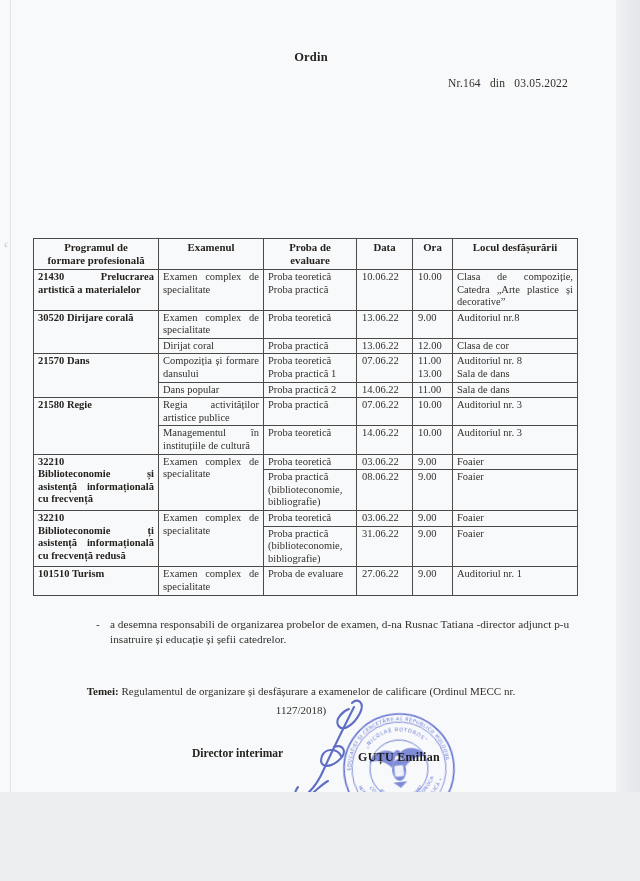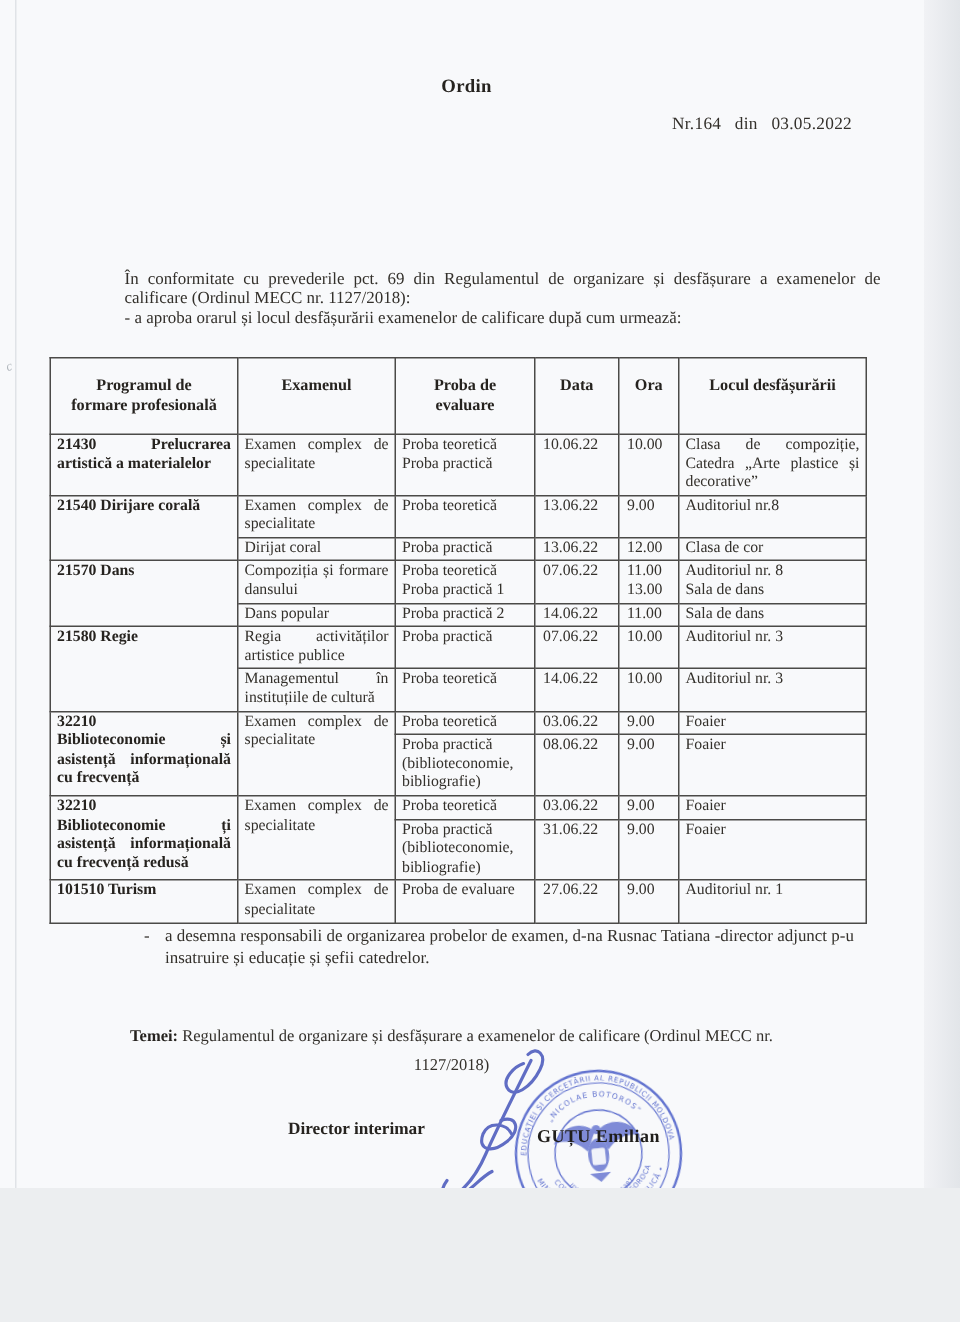--- a/index.html
+++ b/index.html
@@ -8,21 +8,21 @@
   .abs{position:absolute;}
   .pre{white-space:pre-line;}
   .doc-title{left:0;top:50px;width:622px;text-align:center;font-weight:bold;font-size:12.5px;letter-spacing:.2px;color:#26231f;}
   .doc-number{left:448px;top:77px;font-size:11.5px;word-spacing:6px;letter-spacing:.2px;}
   .subject{left:83px;top:121px;font-size:11.5px;line-height:15px;}
   .intro{left:83px;top:180px;width:504px;font-size:11.3px;line-height:13px;text-align:justify;}
   
   .sched{left:33px;top:238px;}
   table{border-collapse:collapse;table-layout:fixed;width:544px;font-size:10.5px;line-height:1.2;}
   th,td{border:1px solid #4b4a48;vertical-align:top;padding:1px 4px;}
-  th{font-size:10.8px;font-weight:bold;text-align:center;padding:12px 2px;color:#26231f;white-space:pre-line;margin-top:28px;}
+  th{font-size:10.8px;font-weight:bold;text-align:center;padding:2px 2px;color:#26231f;white-space:pre-line;margin-top:28px;}
   td{white-space:pre-line;}
   td.program{font-weight:bold;text-align:justify;color:#26231f;}
   td.exam{text-align:justify;}
   td.loc{text-align:justify;}
   td.data{padding-left:5px;}
   td.ora{padding-left:5px;}
   
   .decision{left:96px;top:617px;width:490px;display:flex;font-size:11.3px;line-height:15px;}
   .decision .dash{width:14px;flex:none;}
   .temei{left:85px;top:663px;width:432px;text-align:center;font-size:11px;line-height:19px;}
@@ -41,22 +41,20 @@
 </style>
 </head>
 <body>
 
 <div class="page">
 
   <div class="abs fold-line"></div>
 
   <div class="abs doc-title">Ordin</div>
   <div class="abs doc-number">Nr.164 din 03.05.2022</div>
-  <div class="abs intro pre">În conformitate cu prevederile pct. 69 din Regulamentul de organizare și desfășurare a examenelor de calificare (Ordinul MECC nr. 1127/2018):
-- a aproba orarul și locul desfășurării examenelor de calificare după cum urmează:</div>
 
   <div class="abs margin-speck">c</div>
 
   <div class="abs sched">
     <table>
       <colgroup>
         <col style="width:125px">
           <col style="width:105px">
           <col style="width:93px">
         <col style="width:56px">
@@ -77,21 +75,21 @@
       <tr>
         <td class="program">21430 Prelucrarea artistică a materialelor</td>
         <td class="exam">Examen complex de specialitate</td>
         <td class="proba">Proba teoretică
 Proba practică</td>
         <td class="data">10.06.22</td>
         <td class="ora">10.00</td>
         <td class="loc">Clasa de compoziție, Catedra „Arte plastice și decorative”</td>
       </tr>
       <tr>
-        <td class="program" rowspan="2">21540 Dirijare corală</td>
+        <td class="program" rowspan="2">30520 Dirijare corală</td>
         <td class="exam">Examen complex de specialitate</td>
         <td class="proba">Proba teoretică</td>
         <td class="data">13.06.22</td>
         <td class="ora">9.00</td>
         <td class="loc">Auditoriul nr.8</td>
       </tr>
       <tr>
         <td class="exam">Dirijat coral</td>
         <td class="proba">Proba practică</td>
         <td class="data">13.06.22</td>

